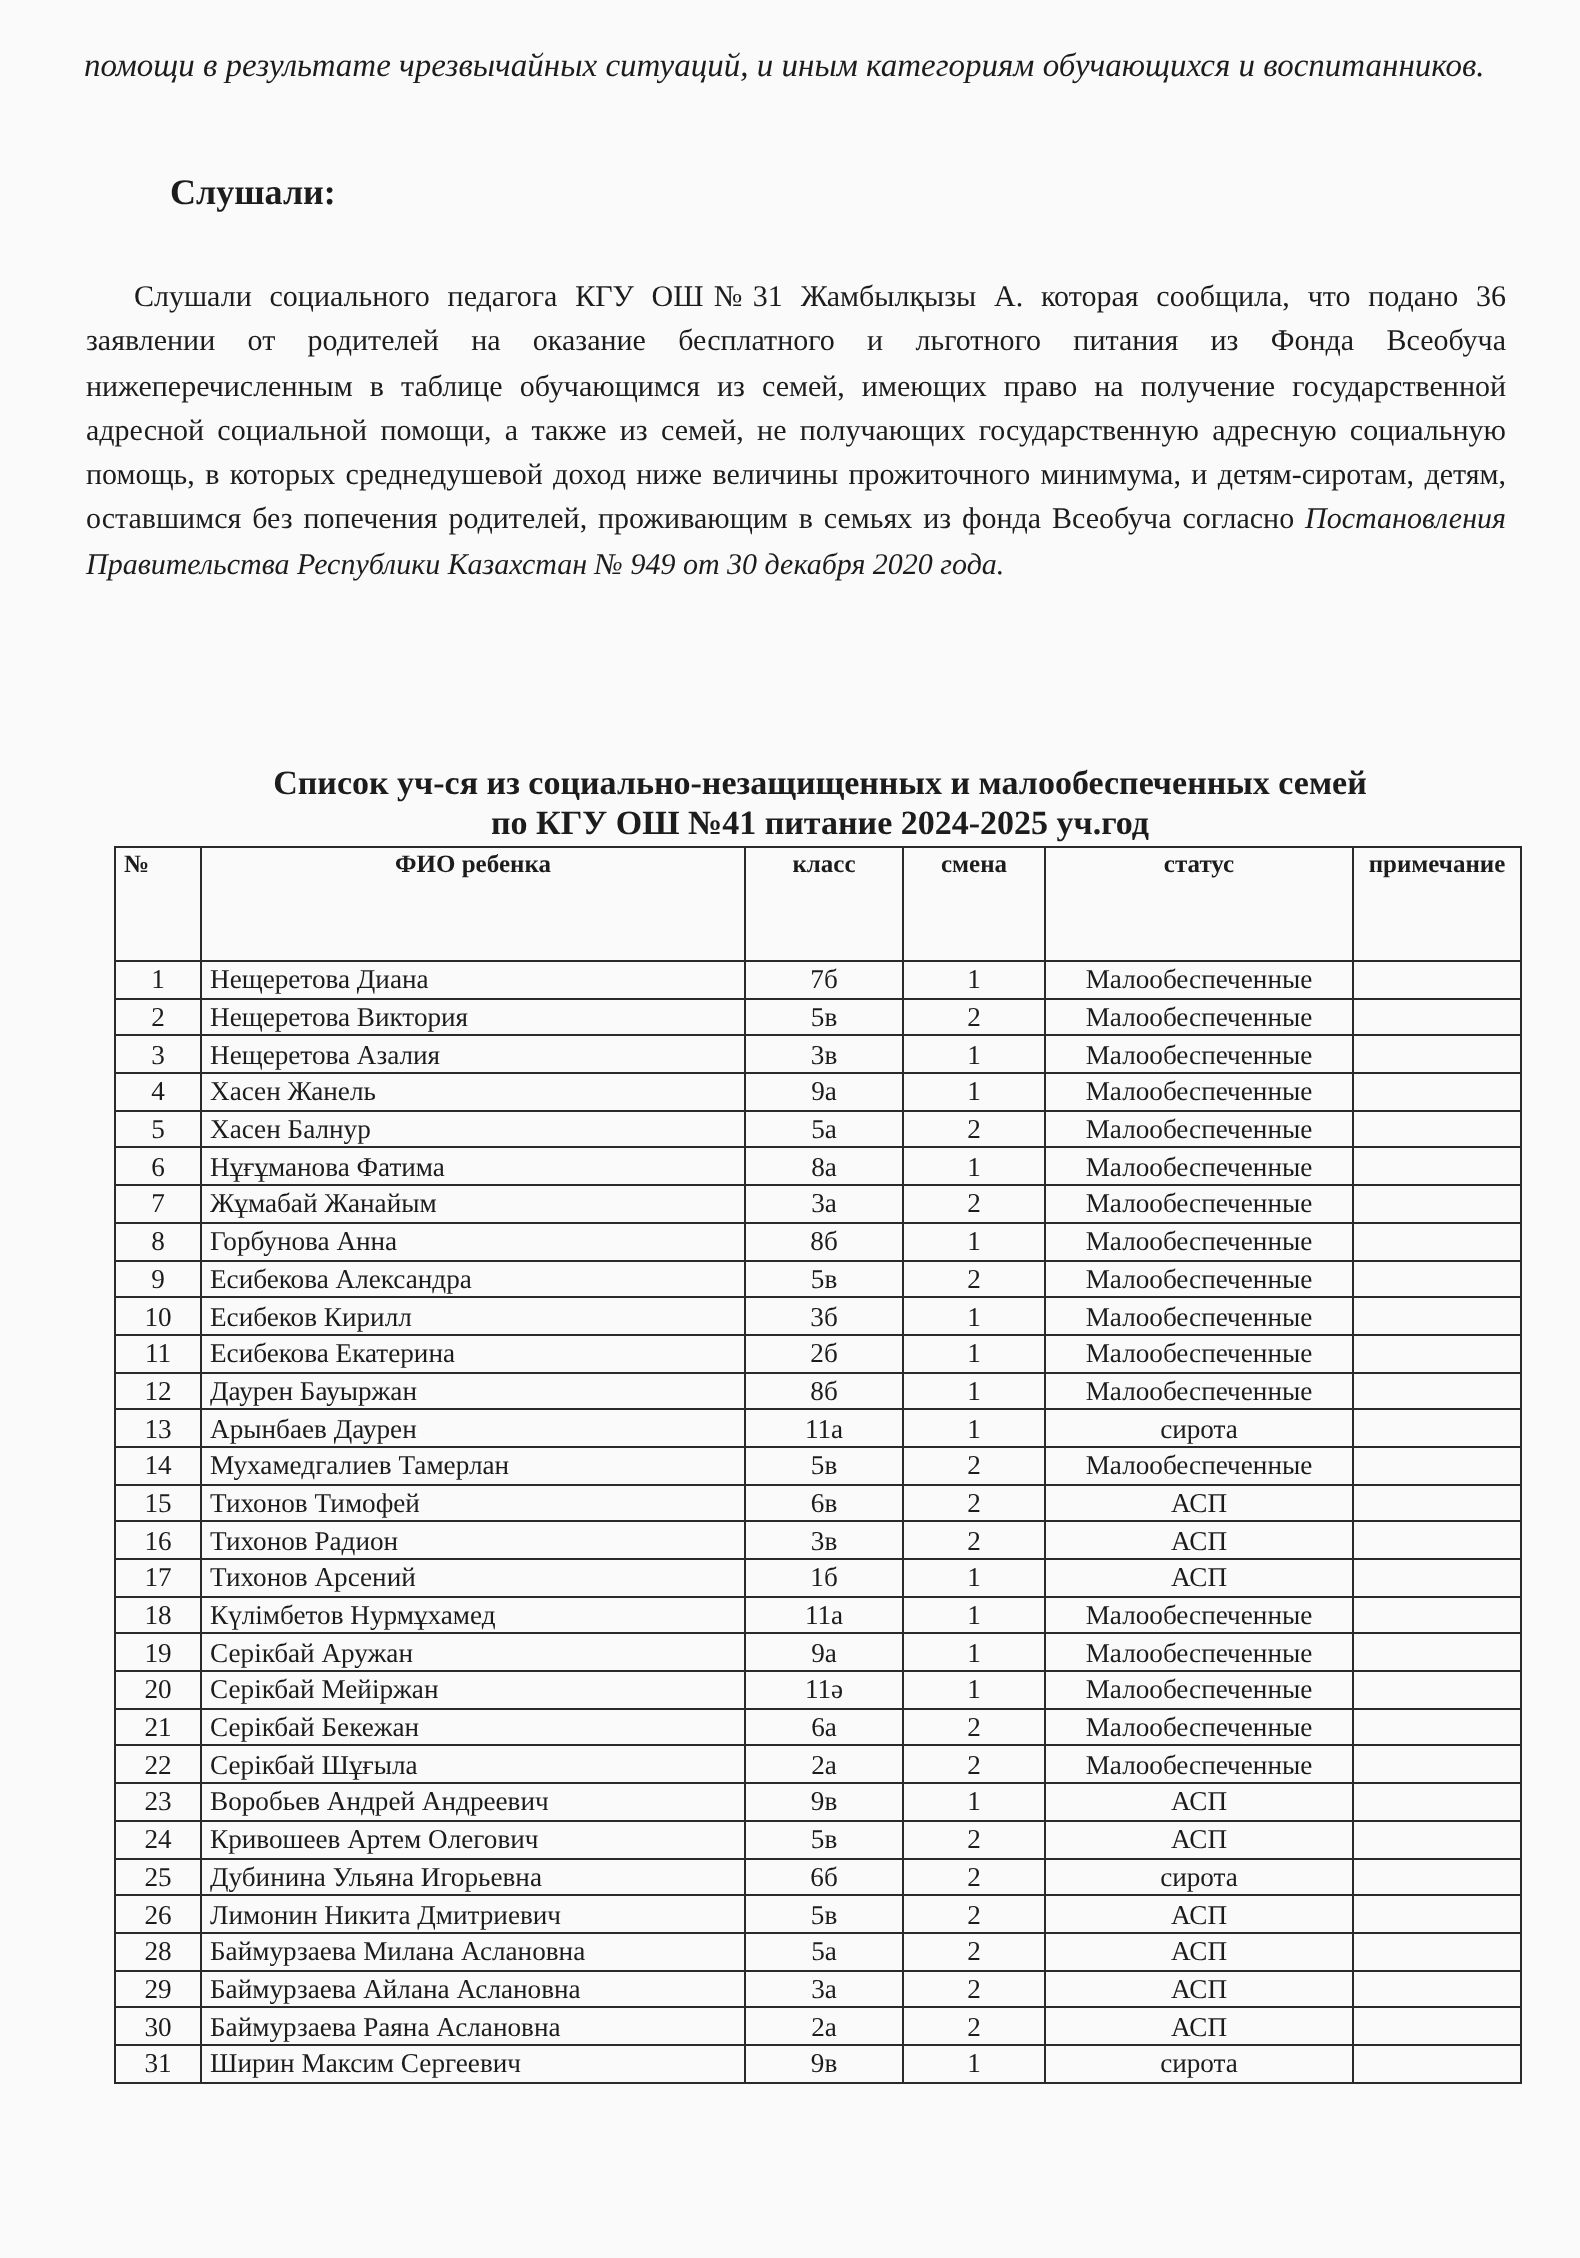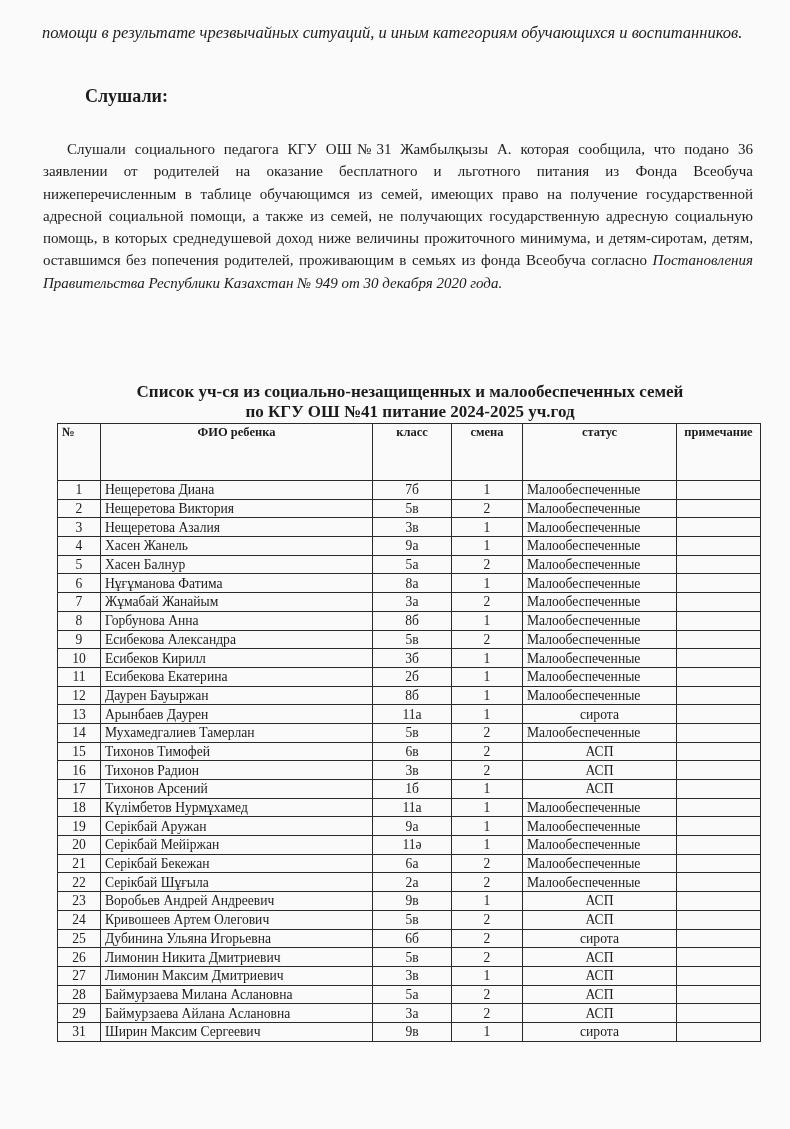--- a/index.html
+++ b/index.html
@@ -39,21 +39,21 @@
   table.list th {
     font-weight: bold; font-size: 12.5px; vertical-align: top; height: 56px;
   }
   th.c-num { width: 34px; text-align: left; }
   th.c-name { width: 263px; text-align: center; vertical-align: bottom; padding-bottom: 1px; padding-left: 40px; margin-top: 47px; }
   th.c-class { width: 70px; text-align: center; }
   th.c-shift { width: 62px; text-align: center; }
   th.c-status { width: 145px; text-align: center; margin-top: 13px; }
   th.c-note { font-weight: normal; text-align: center; }
   td.num, td.cls, td.shift { text-align: center; }
-  td.status { text-align: left; }
+  td.status { text-align: center; }
   td.status.center { text-align: center; }
 </style>
 </head>
 <body>
 
 <div class="page">
   <div class="intro">помощи в результате чрезвычайных ситуаций, и иным категориям обучающихся и воспитанников.</div>
   <div class="heard">Слушали:</div>
   <div class="para"><span>Слушали  социального педагога КГУ ОШ№31 Жамбылқызы А. которая сообщила, что подано 36 заявлении от родителей на  оказание бесплатного и льготного питания из Фонда Всеобуча нижеперечисленным в таблице обучающимся из семей, имеющих право на получение государственной адресной социальной помощи, а также из семей, не получающих государственную адресную социальную помощь, в которых среднедушевой доход ниже величины прожиточного минимума, и детям-сиротам, детям, оставшимся без попечения родителей, проживающим в семьях из фонда Всеобуча согласно </span><span class="it">Постановления Правительства Республики Казахстан № 949 от 30 декабря 2020 года.</span></div>
 
@@ -276,39 +276,39 @@
         </tr>
         <tr>
           <td class="num">26</td>
           <td class="name">Лимонин Никита Дмитриевич</td>
           <td class="cls">5в</td>
           <td class="shift">2</td>
           <td class="status center">АСП</td>
           <td class="note"></td>
         </tr>
         <tr>
-          <td class="num">27</td>
-          <td class="name">Лимонин Максим Дмитриевич</td>
-          <td class="cls">3в</td>
-          <td class="shift">1</td>
-          <td class="status center">АСП</td>
-          <td class="note"></td>
-        </tr>
-        <tr>
           <td class="num">28</td>
           <td class="name">Баймурзаева Милана Аслановна</td>
           <td class="cls">5а</td>
           <td class="shift">2</td>
           <td class="status center">АСП</td>
           <td class="note"></td>
         </tr>
         <tr>
           <td class="num">29</td>
           <td class="name">Баймурзаева Айлана Аслановна</td>
           <td class="cls">3а</td>
+          <td class="shift">2</td>
+          <td class="status center">АСП</td>
+          <td class="note"></td>
+        </tr>
+        <tr>
+          <td class="num">30</td>
+          <td class="name">Баймурзаева Раяна Аслановна</td>
+          <td class="cls">2а</td>
           <td class="shift">2</td>
           <td class="status center">АСП</td>
           <td class="note"></td>
         </tr>
         <tr>
           <td class="num">31</td>
           <td class="name">Ширин Максим Сергеевич</td>
           <td class="cls">9в</td>
           <td class="shift">1</td>
           <td class="status center">сирота</td>

